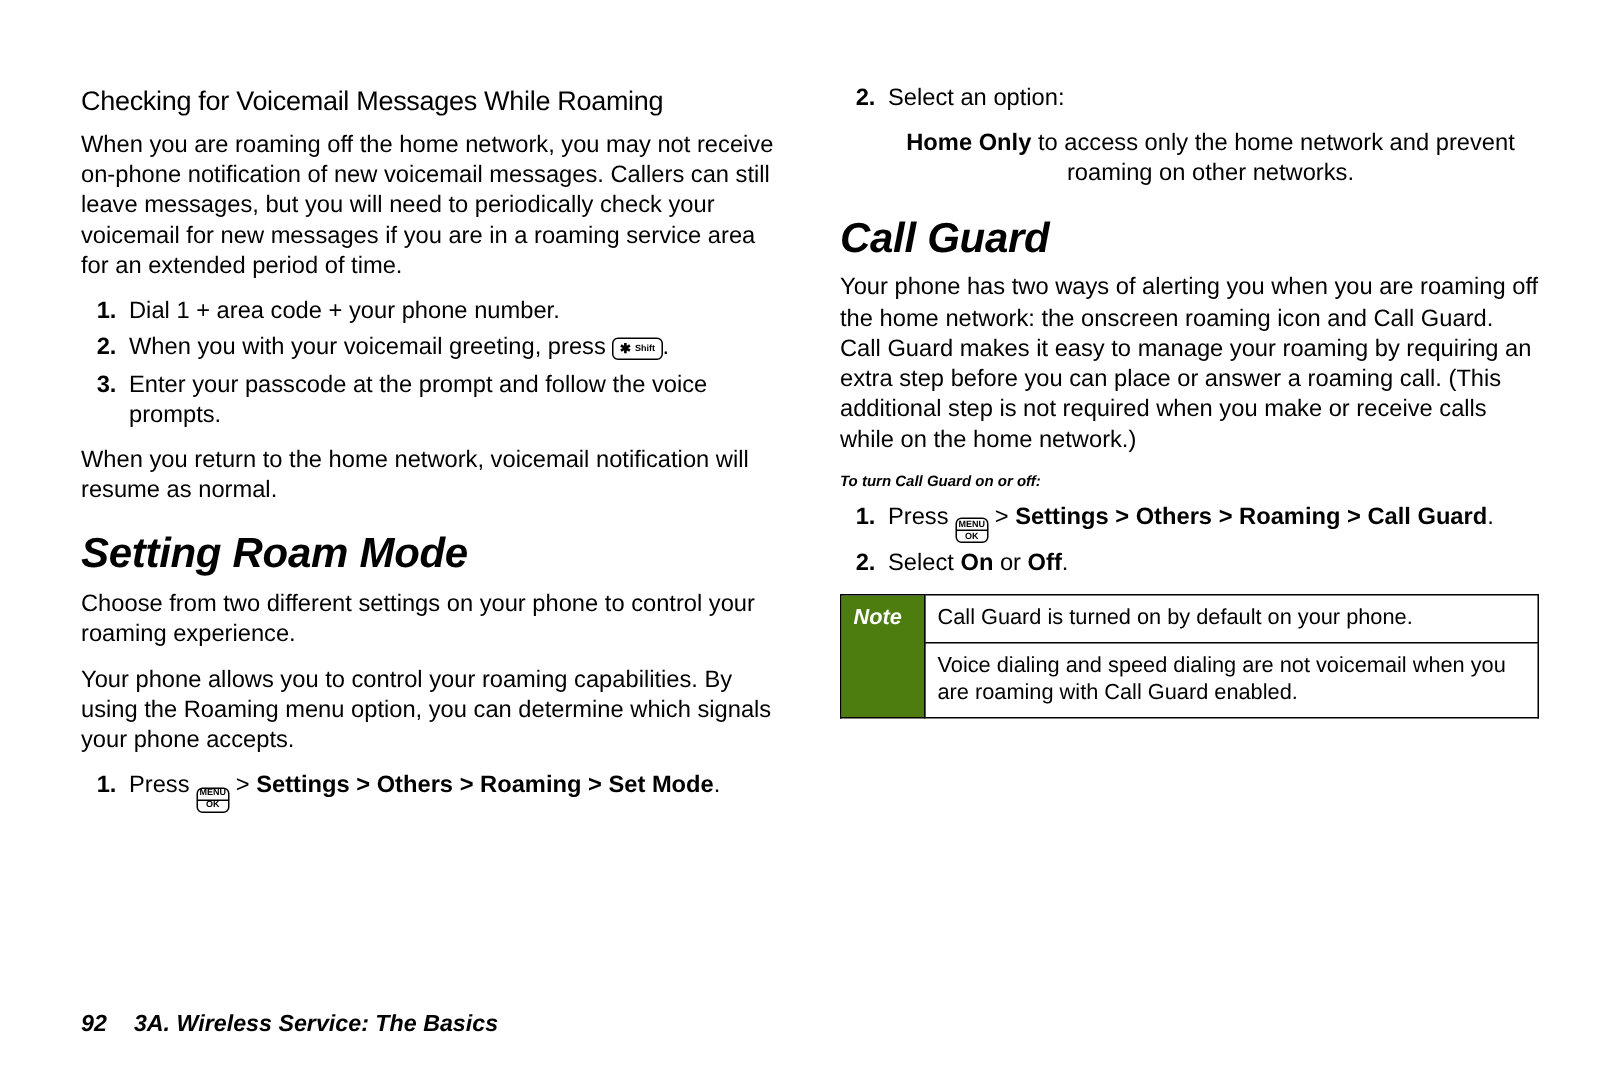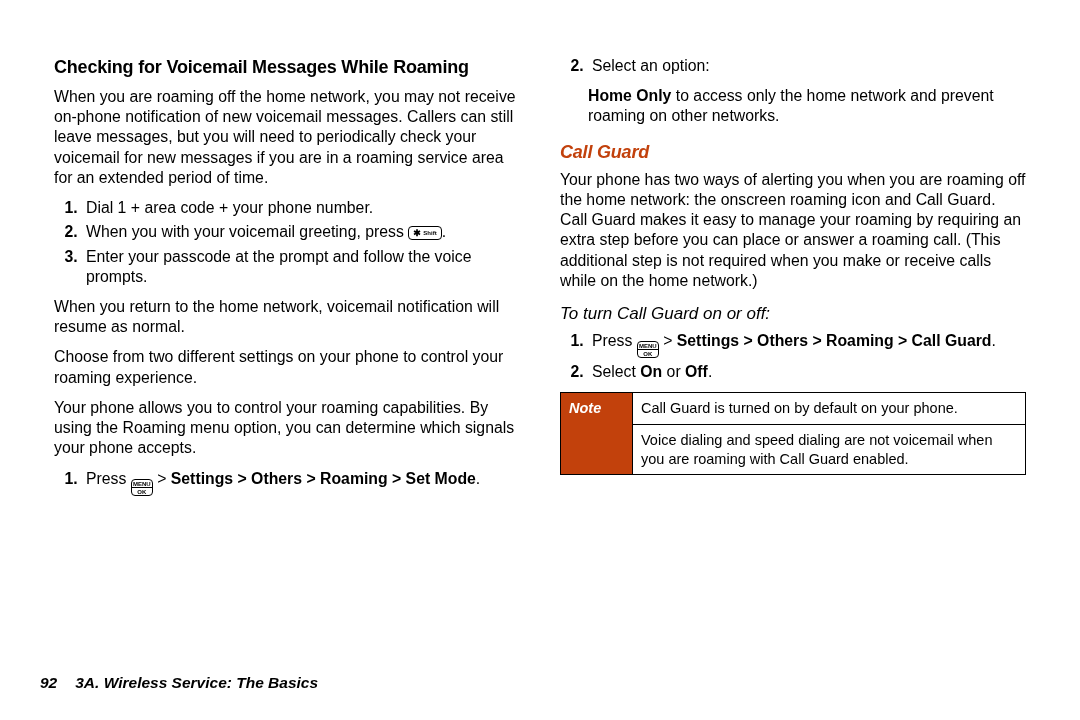--- a/index.html
+++ b/index.html
@@ -23,54 +23,54 @@
     gap: 40px;
     height: 600px;
   }
   .col {
     flex: 1 1 0;
     font-size: 15.8px;
     line-height: 1.28;
   }
   .h-sub {
     font-size: 18px;
-    font-weight: bold;
+    font-weight: normal;
     margin: 0 0 8px 0;
     font-family: "Arial Narrow", Arial, sans-serif;
     letter-spacing: -0.2px;
   }
   .h-blue {
-    color: #c2410c;
-    font-style: italic;
-    font-weight: bold;
-    font-size: 18px;
+    color: #000000;
+    font-style: italic;
+    font-weight: bold;
+    font-size: 28px;
     margin: 14px 0 6px 0;
     font-family: "Arial Narrow", Arial, sans-serif;
     letter-spacing: -0.2px;
   }
   .h-instr {
     font-style: italic;
-    font-weight: normal;
-    font-size: 17px;
+    font-weight: bold;
+    font-size: 10px;
     margin: 12px 0 6px 0;
   }
   p { margin: 0 0 10px 0; }
   ol {
     padding-left: 28px;
     margin: 0 0 10px 0;
   }
   ol li {
     padding-left: 4px;
     margin-bottom: 4px;
   }
   ol li::marker {
     font-weight: bold;
   }
   .indent-opts { margin-left: 28px; }
-  .indent-opts p { margin-bottom: 8px; }
+  .indent-opts p { margin-bottom: 8px; text-align: center; }
   b { font-weight: bold; }
   .key {
     display: inline-block;
     border: 1.3px solid #000;
     border-radius: 4px;
     padding: 0 4px;
     font-size: 9px;
     line-height: 12px;
     vertical-align: 1px;
     font-weight: bold;
@@ -100,30 +100,30 @@
     width: 100%;
     margin-top: 6px;
     font-size: 14.5px;
   }
   .note-table td {
     border: 1.5px solid #000;
     padding: 6px 8px;
     vertical-align: top;
   }
   .note-label-cell {
-    background: #c2410c;
+    background: #4d7c0f;
     color: #fff;
     font-style: italic;
     font-weight: bold;
-    width: 72px;
+    width: 56px;
     text-align: left;
   }
   .footer {
     position: absolute;
-    left: 40px;
+    left: 54px;
     bottom: 28px;
     font-style: italic;
     font-weight: bold;
     font-size: 15.5px;
   }
   .footer .pn { margin-right: 18px; }
 </style>
 </head>
 <body>
 
@@ -135,20 +135,21 @@
       <p>When you are roaming off the home network, you may not receive on-phone notification of new voicemail messages. Callers can still leave messages, but you will need to periodically check your voicemail for new messages if you are in a roaming service area for an extended period of time.</p>
       <ol>
         <li>Dial 1 + area code + your phone number.</li>
         <li>
           <span>When you with your voicemail greeting, press </span><span class="key"><span>✱</span> <span style="font-size:6px;vertical-align:1px;">Shift</span></span><span>.</span>
         </li>
         <li>Enter your passcode at the prompt and follow the voice prompts.</li>
       </ol>
       <p>When you return to the home network, voicemail notification will resume as normal.</p>
 
+      <div class="h-blue">Setting Roam Mode</div>
       <p>Choose from two different settings on your phone to control your roaming experience.</p>
       <p>Your phone allows you to control your roaming capabilities. By using the Roaming menu option, you can determine which signals your phone accepts.</p>
       <ol>
         <li>
           <span>Press </span><span class="key-split">
               <span>MENU</span>
               <span>OK</span>
             </span><span> &gt; </span><b>Settings &gt; Others &gt; Roaming &gt; Set Mode</b><span>.</span>
         </li>
       </ol>

